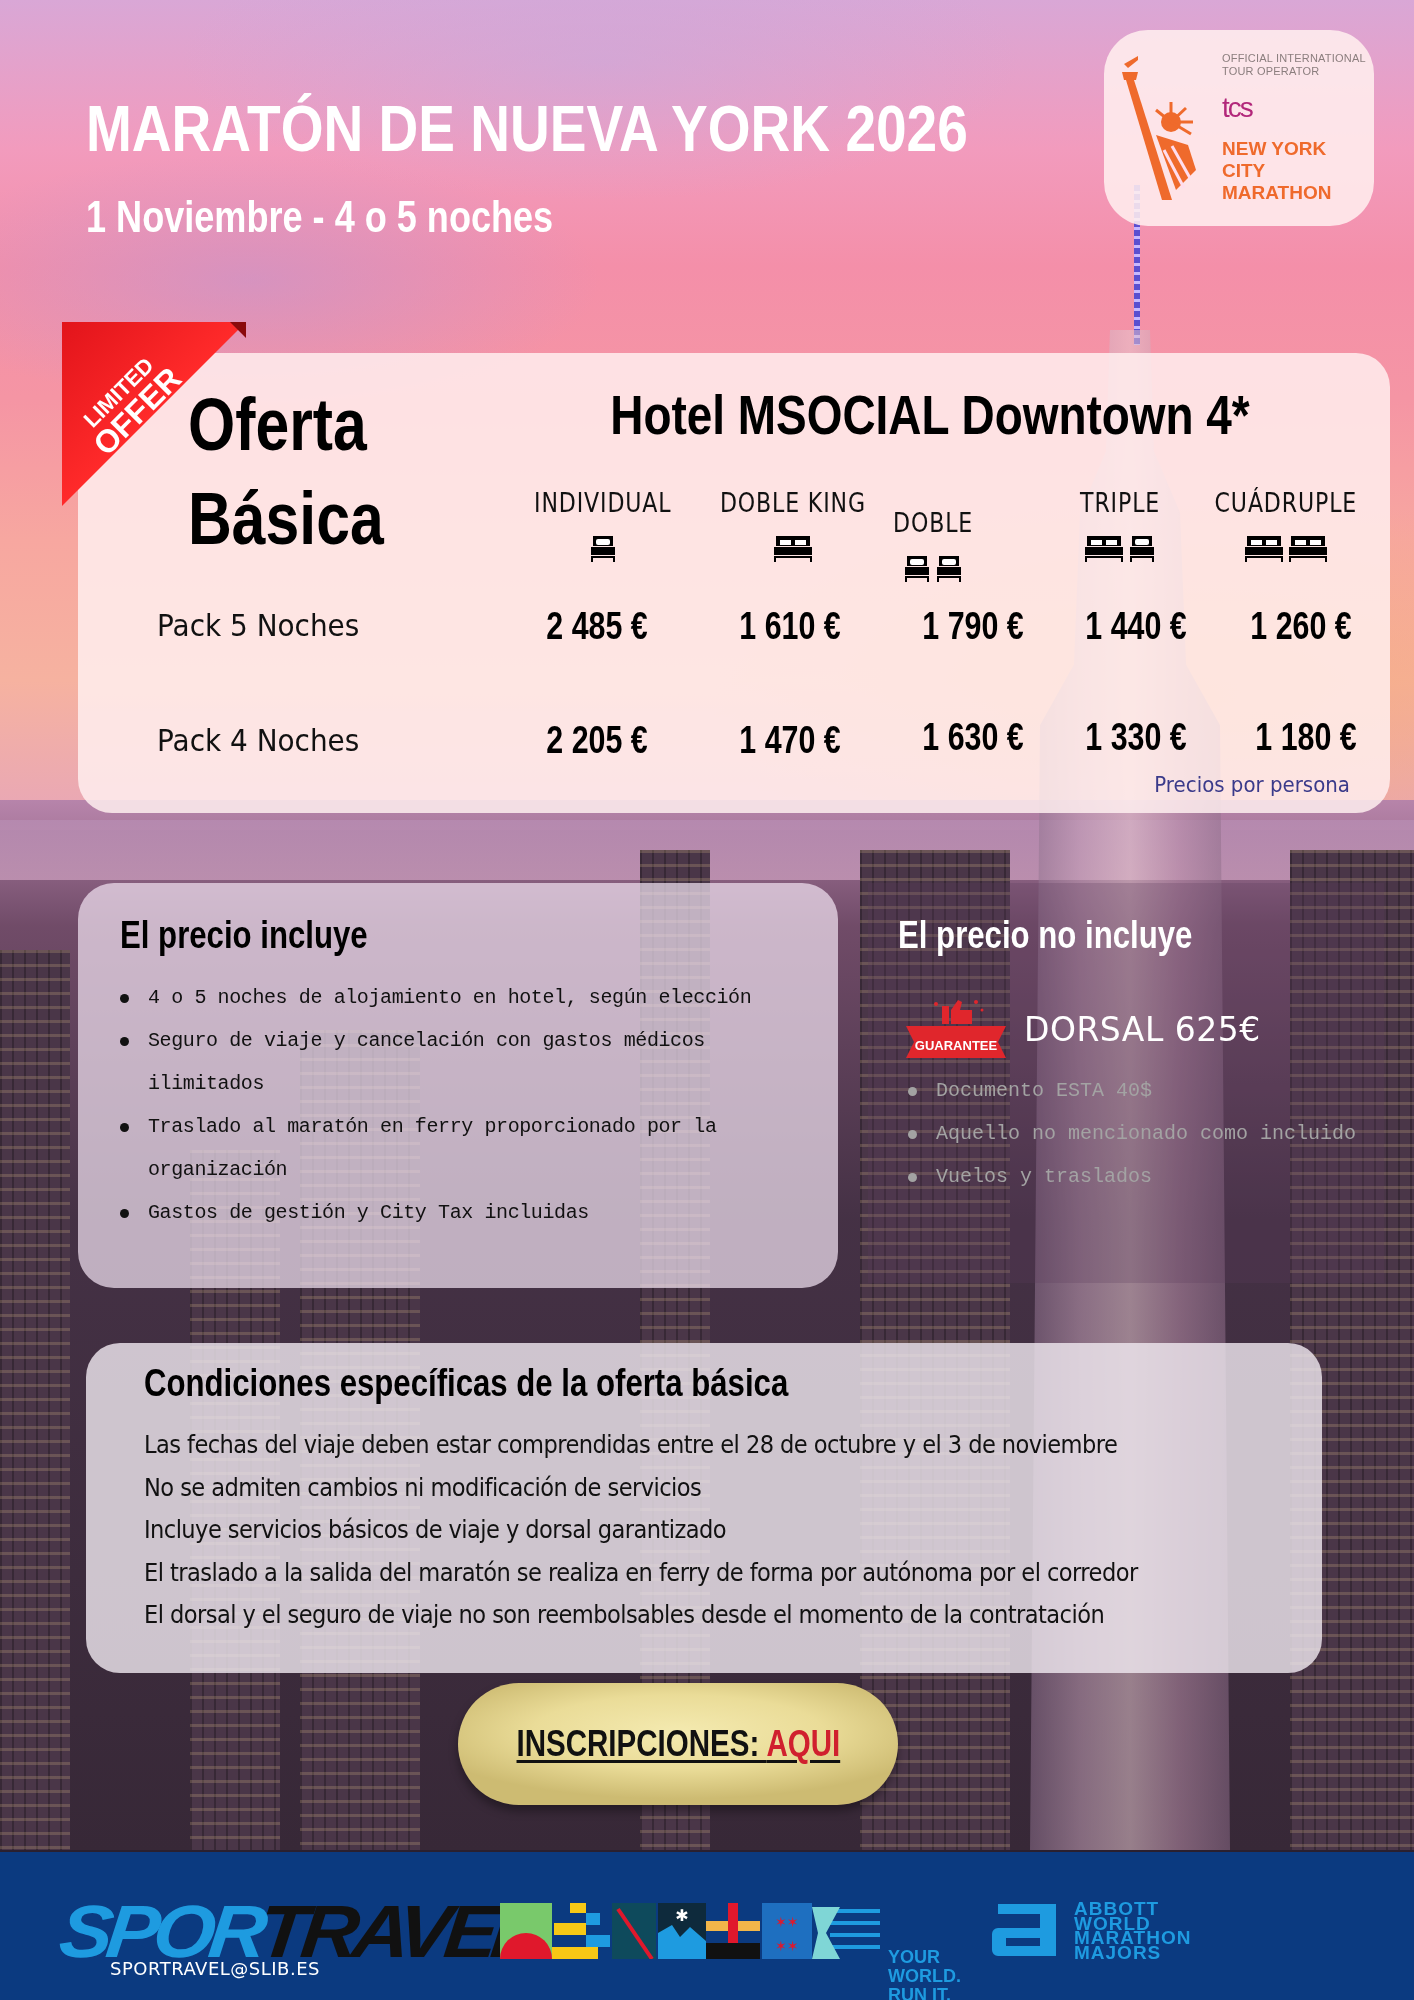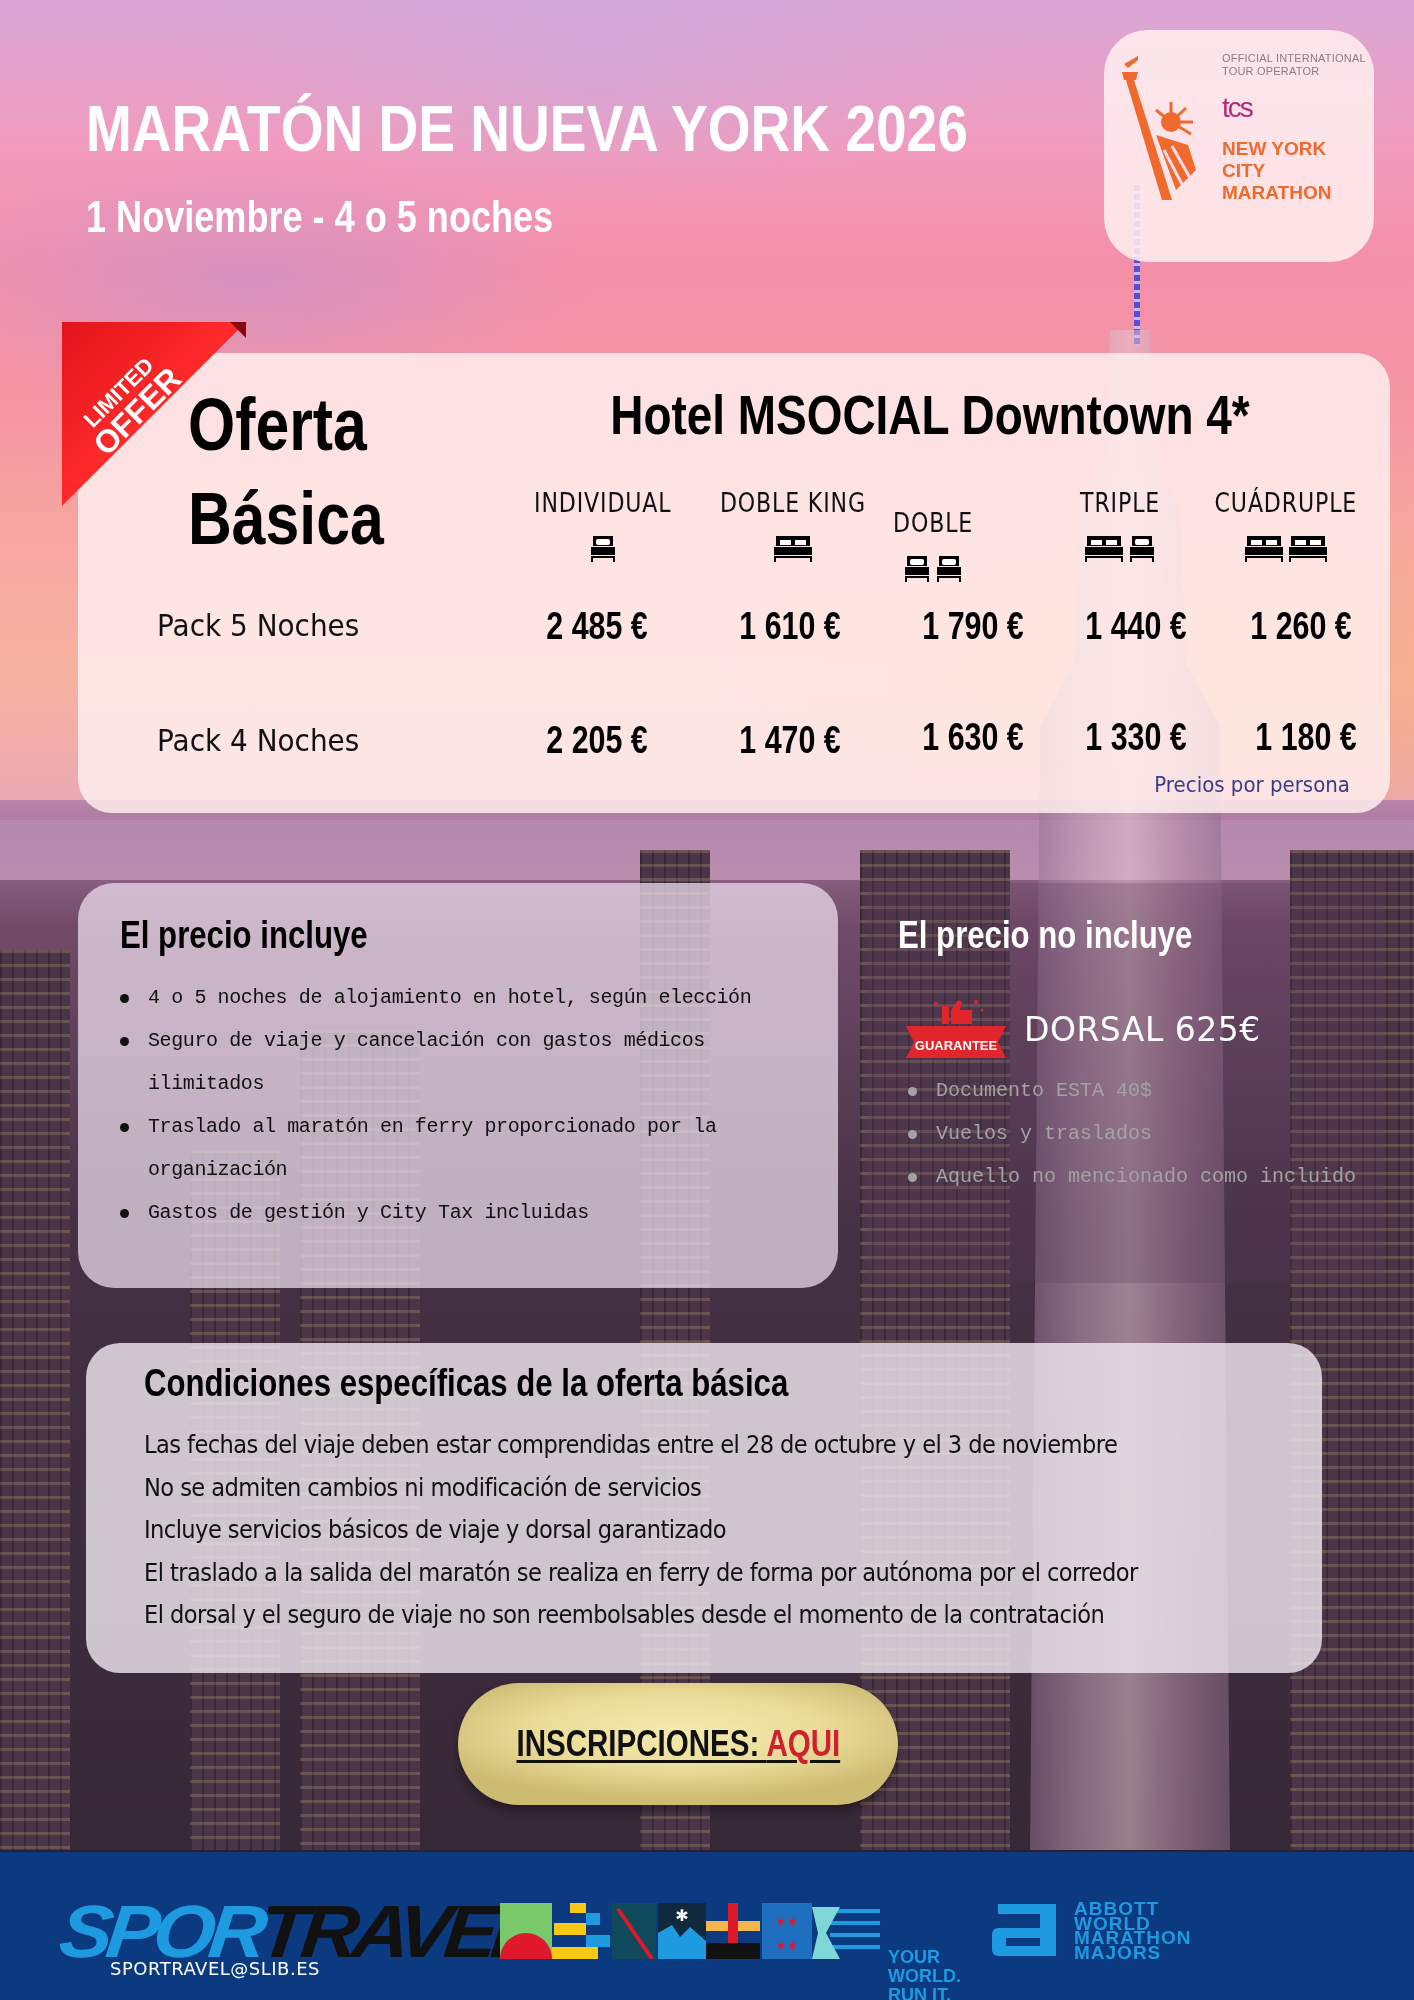--- a/index.html
+++ b/index.html
@@ -54,21 +54,21 @@
     white-space: nowrap;
   }
   .subtitle {
     position: absolute; left: 86px; top: 192px;
     font-family: "Liberation Sans", sans-serif; font-weight: 700;
     font-size: 44px; color: #ffffff;
     transform: scaleX(0.82); transform-origin: left center;
     white-space: nowrap;
   }
   .logo-card {
-    position: absolute; left: 1104px; top: 30px; width: 270px; height: 232px;
+    position: absolute; left: 1104px; top: 30px; width: 270px; height: 196px;
     border-radius: 44px; background: rgba(255,238,238,0.88);
   }
   .logo-card .statue { position: absolute; left: 12px; top: 20px; width: 90px; height: 160px; }
   .logo-card .official {
     position: absolute; left: 118px; top: 22px; font-size: 11px; line-height: 13px;
     color: #8b7e7e; letter-spacing: 0.2px;
   }
   .logo-card .tcs {
     position: absolute; left: 118px; top: 62px; font-size: 28px; font-weight: 400;
     color: #b2277a; letter-spacing: -2px; font-family: "Liberation Sans", sans-serif;
@@ -418,22 +418,22 @@
   <rect x="36" y="8" width="7" height="18" fill="#e0262c"></rect>
   <path d="M45 26 L45 12 L52 2 L56 4 L54 12 L66 12 L66 26 Z" fill="#e0262c"></path>
   <circle cx="30" cy="6" r="2" fill="#e0262c"></circle>
     <circle cx="70" cy="4" r="2" fill="#e0262c"></circle>
     <circle cx="76" cy="12" r="1.5" fill="#e0262c"></circle>
   <text x="50" y="52" text-anchor="middle" font-family="Liberation Sans, sans-serif" font-weight="700" font-size="13" fill="#fff">GUARANTEE</text>
 </svg>
 <div class="dorsal">DORSAL  625€</div>
 <ul class="bullets exc-list">
   <li>Documento ESTA  40$</li>
+  <li>Aquello no mencionado como incluido</li>
   <li>Vuelos y traslados</li>
-  <li>Aquello no mencionado como incluido</li>
 </ul>
 
 <div class="cond-card"></div>
 <div class="h-section cond-title">Condiciones específicas de la oferta básica</div>
 <div class="cond-lines">
   <div>Las fechas del viaje deben estar comprendidas entre el 28 de octubre y el 3 de noviembre</div>
   <div>No se admiten cambios ni modificación de servicios</div>
   <div>Incluye servicios básicos de viaje y dorsal garantizado</div>
   <div>El traslado a la salida del maratón se realiza en ferry de forma por autónoma por el corredor</div>
   <div>El dorsal y el seguro de viaje no son reembolsables desde el momento de la contratación</div>

